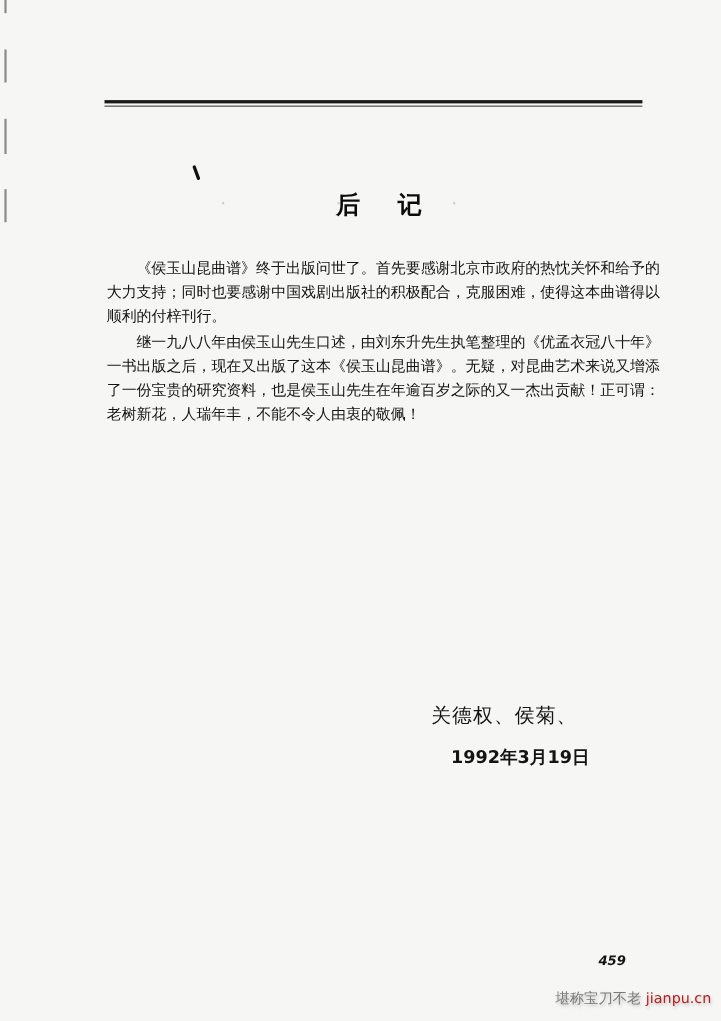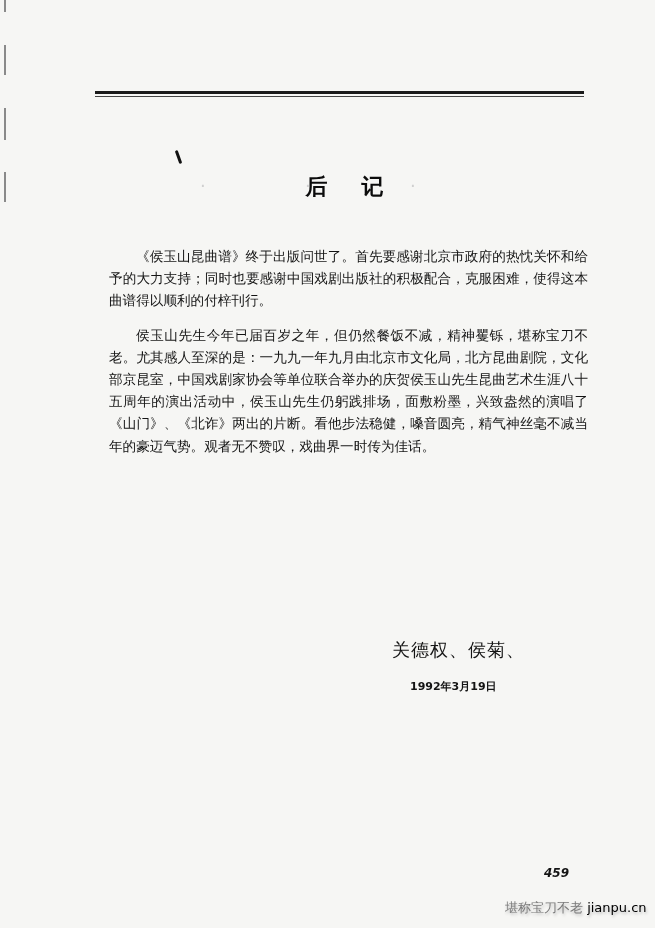--- a/index.html
+++ b/index.html
@@ -14,26 +14,26 @@
   .rule.r1 { top:91px; height:3px; }
   .rule.r2 { top:96px; height:1px; background:#444; }
   .stray { position:absolute; left:177px; top:150px; width:3px; height:14px; background:#111; transform:rotate(-20deg); border-radius:2px; }
   .title {
     position:absolute; top:172px; left:0; width:655px; text-align:center;
     font-family:"DejaVu Sans", "Liberation Sans", sans-serif;
     font-weight:bold; font-size:22px; letter-spacing:34px; color:#0c0c0c;
   }
   .ghost { position:absolute; top:175px; font-size:18px; color:#cfcfcf; font-family:"DejaVu Sans", sans-serif; }
   .body-text { position:absolute; left:97px; top:233px; width:503px; font-size:13.6px; line-height:22.2px; text-align:justify; }
-  .body-text p { margin:12px; text-indent:27px; }
+  .body-text p { margin:0; text-indent:27px; }
   .signature { position:absolute; left:392px; top:638px; font-size:18px; letter-spacing:1px; }
-  .date { position:absolute; left:410px; top:679px; font-size:11px; font-weight:bold; font-family:"DejaVu Sans", sans-serif; }
+  .date { position:absolute; left:410px; top:679px; font-size:16px; font-weight:bold; font-family:"DejaVu Sans", sans-serif; }
   .page-number { position:absolute; left:544px; top:866px; font-size:12px; font-weight:bold; font-style:italic; font-family:"DejaVu Sans", sans-serif; }
   .watermark { position:absolute; left:505px; top:899px; font-size:13px; color:#7a7a7a; font-family:"DejaVu Sans", sans-serif; text-shadow:1px 2px 3px #bbb; }
-  .watermark .wm-url { color:#000000; }
+  .watermark .wm-url { color:#b91c1c; }
 </style>
 </head>
 <body>
 
 <div class="margin-mark" style="top:0;height:12px;"></div>
 <div class="margin-mark" style="top:45px;height:30px;"></div>
 <div class="margin-mark" style="top:108px;height:32px;"></div>
 <div class="margin-mark" style="top:172px;height:30px;"></div>
 
 <div class="rule r1"></div>
@@ -41,21 +41,21 @@
 <div class="stray"></div>
 
 <span class="ghost" style="left:200px;">·</span>
 <span class="ghost" style="left:305px;">·</span>
 <span class="ghost" style="left:410px;">·</span>
 
 <h1 class="title" style="margin:0;padding-left:34px;">后记</h1>
 
 <div class="body-text">
   <p>《侯玉山昆曲谱》终于出版问世了。首先要感谢北京市政府的热忱关怀和给予的大力支持；同时也要感谢中国戏剧出版社的积极配合，克服困难，使得这本曲谱得以顺利的付梓刊行。</p>
-  <p>侯玉山先生今年已届百岁之年，但仍然餐饭不减，精神矍铄，堪称宝刀不老。尤其感人至深的是：一九九一年九月由北京市文化局，北方昆曲剧院，文化部京昆室，中国戏剧家协会等单位联合举办的庆贺侯玉山先生昆曲艺术生涯八十五周年的演出活动中，侯玉山先生仍躬践排场，面敷粉墨，兴致盎然的演唱了《山门》、《北诈》两出的片断。看他步法稳健，嗓音圆亮，精气神丝毫不减当年的豪迈气势。观者无不赞叹，戏曲界一时传为佳话。</p>
+  <p>继一九八八年由侯玉山先生口述，由刘东升先生执笔整理的《优孟衣冠八十年》一书出版之后，现在又出版了这本《侯玉山昆曲谱》。无疑，对昆曲艺术来说又增添了一份宝贵的研究资料，也是侯玉山先生在年逾百岁之际的又一杰出贡献！正可谓：老树新花，人瑞年丰，不能不令人由衷的敬佩！</p>
 </div>
 
 <div class="signature">关德权、侯菊、</div>
 <div class="date">1992年3月19日</div>
 <div class="page-number">459</div>
 
 <div class="watermark">
   <span>堪称宝刀不老</span>
   <span class="wm-url">jianpu.cn</span>
 </div>

